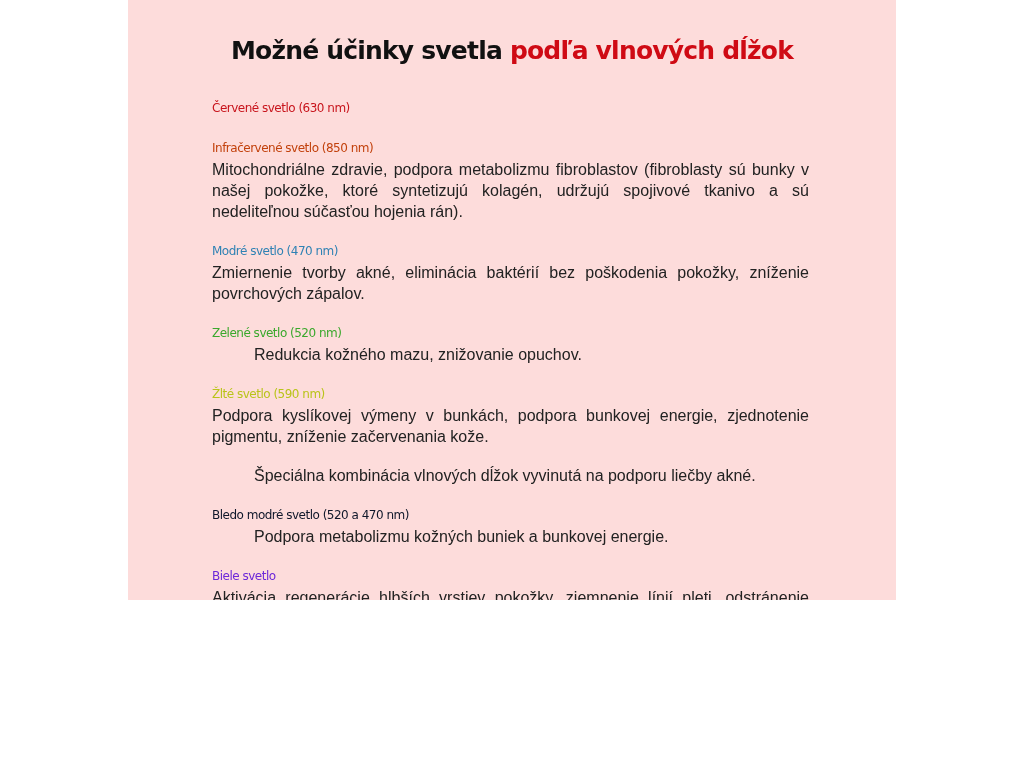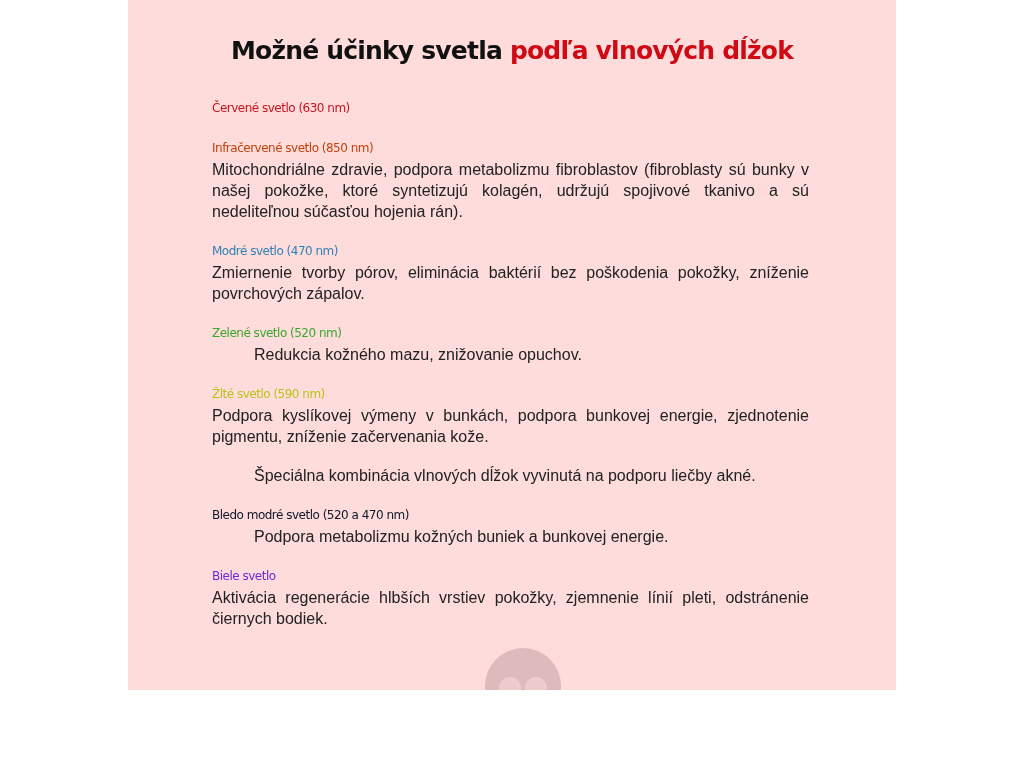--- a/index.html
+++ b/index.html
@@ -1,21 +1,21 @@
 <!DOCTYPE html>
 <html><head>
   <meta charset="utf-8">
   <style>
     html, body { margin: 0; padding: 0; }
     body {
       width: 1024px; height: 768px; background: #ffffff;
       position: relative; overflow: hidden;
     }
     .panel {
-      position: absolute; left: 128px; top: 0; width: 768px; height: 690px;
+      position: absolute; left: 128px; top: 0; width: 768px; height: 600px;
       background: #fddcdb; overflow: hidden;
     }
     .title {
       position: absolute; top: 36px; left: 0; width: 768px; text-align: center;
       font-family: "DejaVu Sans", sans-serif; font-weight: bold;
       font-size: 25px; letter-spacing: -0.8px; color: #111;
     }
     .title .accent { color: #cf0a14; }
     .content {
       position: absolute; left: 84px; top: 97px; width: 597px;
@@ -57,21 +57,21 @@
   <div class="content">
     <div class="section">
       <div class="heading" style="color:#c8141c">Červené svetlo (630 nm)</div>
     </div>
     <div class="section">
       <div class="heading" style="color:#c2410c">Infračervené svetlo (850 nm)</div>
       <div class="desc">Mitochondriálne zdravie, podpora metabolizmu fibroblastov (fibroblasty sú bunky v našej pokožke, ktoré syntetizujú kolagén, udržujú spojivové tkanivo a sú nedeliteľnou súčasťou hojenia rán).</div>
     </div>
     <div class="section">
       <div class="heading" style="color:#2f82b4">Modré svetlo (470 nm)</div>
-      <div class="desc">Zmiernenie tvorby pórov, eliminácia baktérií bez poškodenia pokožky, zníženie povrchových zápalov.</div>
+      <div class="desc">Zmiernenie tvorby akné, eliminácia baktérií bez poškodenia pokožky, zníženie povrchových zápalov.</div>
     </div>
     <div class="section">
       <div class="heading" style="color:#3aa82c">Zelené svetlo (520 nm)</div>
       <div class="desc nojust">Redukcia kožného mazu, znižovanie opuchov.</div>
     </div>
     <div class="section">
       <div class="heading" style="color:#b9c41a">Žlté svetlo (590 nm)</div>
       <div class="desc">Podpora kyslíkovej výmeny v bunkách, podpora bunkovej energie, zjednotenie pigmentu, zníženie začervenania kože.</div>
     </div>
     <div class="section">

